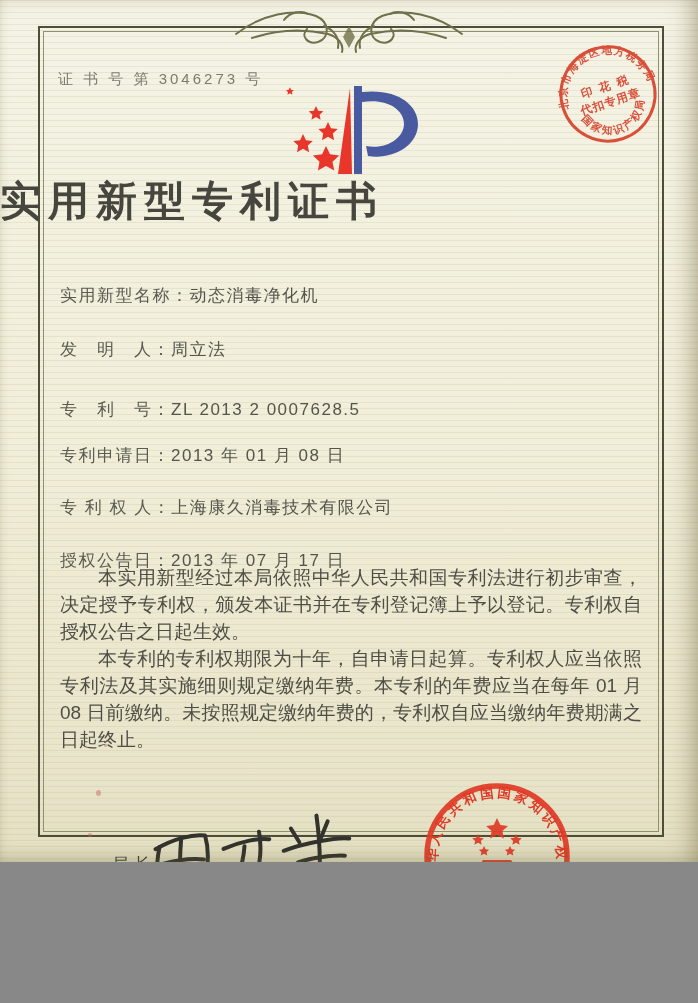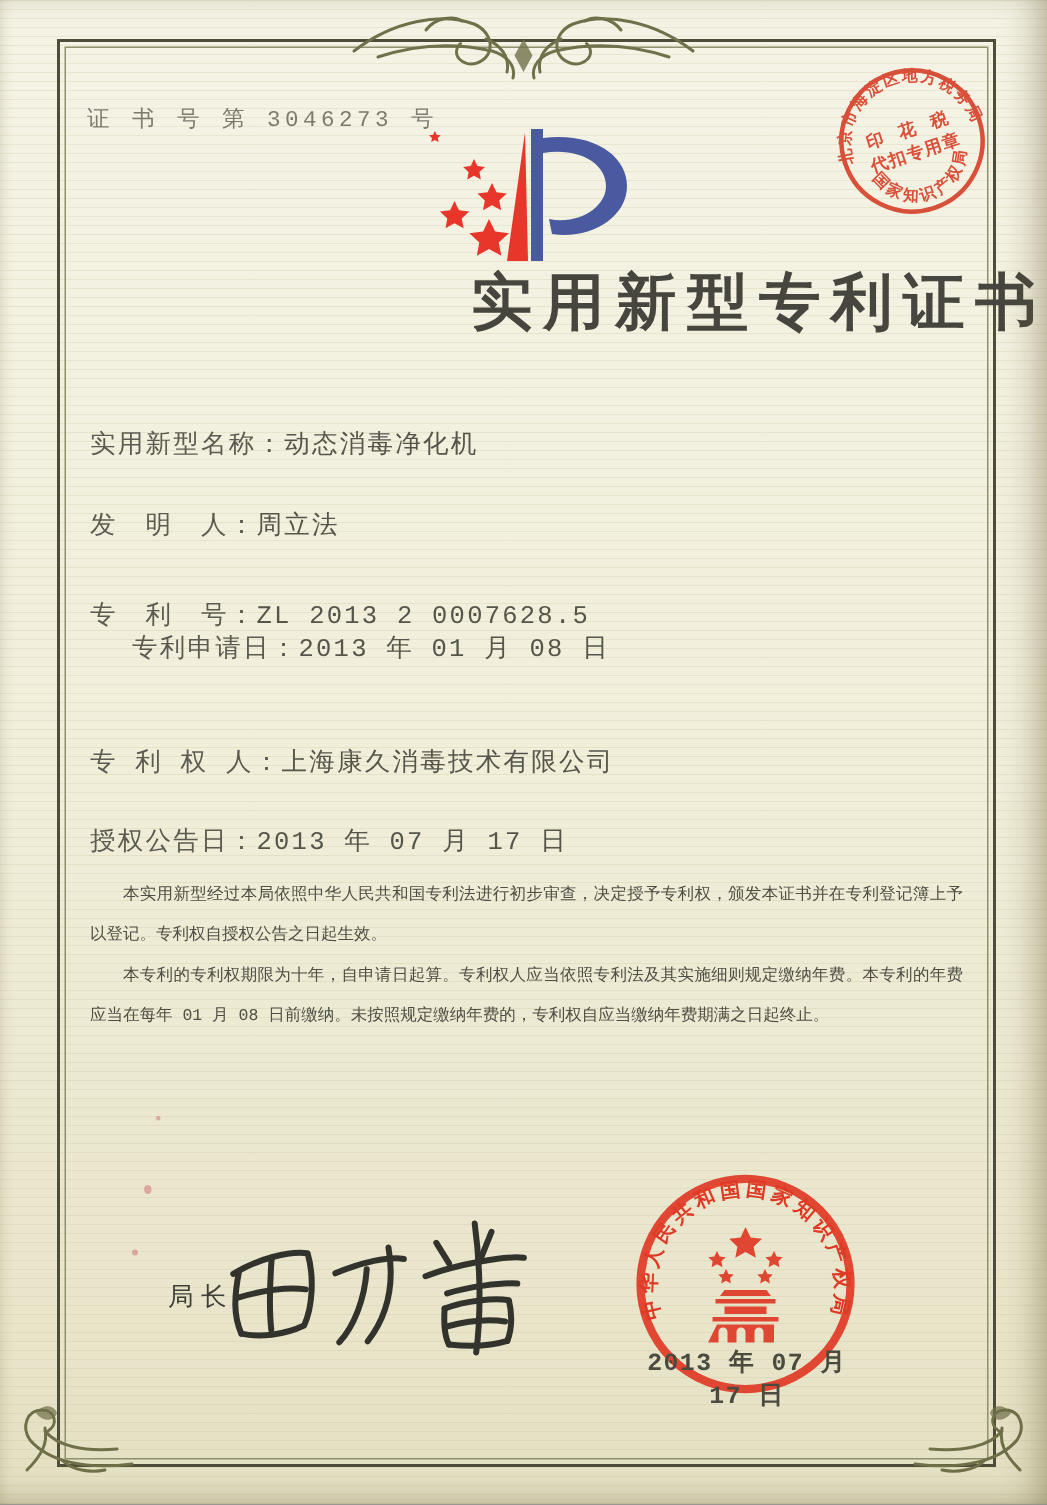--- a/index.html
+++ b/index.html
@@ -1,18 +1,18 @@
 <!DOCTYPE html>
 <html><head>
 <meta charset="utf-8">
 <style>
   html,body{margin:0;padding:0;background:#888;}
   .page{
-    position:relative;width:698px;height:1003px;overflow:hidden;
-    font-family:Liberation Mono, monospace;
+    position:relative;width:698px;height:862px;overflow:hidden;
+    font-family:Liberation Sans, sans-serif;
     background:
       repeating-linear-gradient(180deg, rgba(176,172,120,.18) 0 1px, rgba(0,0,0,0) 1px 6px),
       linear-gradient(180deg,#f5f3e6 0%,#f1eeda 50%,#e9e5cb 88%,#e3dfc2 100%);
   }
   .page::after{
     content:"";position:absolute;inset:0;pointer-events:none;
     box-shadow:inset -16px 0 24px -10px rgba(108,98,58,.45),
                inset 0 -12px 20px -12px rgba(108,98,58,.30),
                inset 4px 0 10px -6px rgba(108,98,58,.25);
   }
@@ -21,30 +21,30 @@
     border:2.5px solid #4d4d3a;
   }
   .frame-inner{
     position:absolute;inset:3px;border:1px solid #90906f;
   }
   .abs{position:absolute;}
   .certno{
     left:58px;top:70px;font-size:15px;letter-spacing:3px;color:#7b7b6e;
   }
   .title{
-    left:0;right:0;top:174px;text-align:right;
+    left:0;right:0;top:174px;text-align:left;
     font-size:41px;font-weight:700;letter-spacing:7px;color:#46463e;
   }
   .field{
     left:60px;font-size:17px;color:#5b5b51;letter-spacing:1.5px;white-space:nowrap;
   }
   .field .val{color:#55554b;}
   .paras{
-    left:60px;width:582px;top:584px;
-    font-size:11px;line-height:27px;color:#4e4e44;text-align:justify;
+    left:60px;width:582px;top:564px;
+    font-size:19px;line-height:27px;color:#4e4e44;text-align:justify;
   }
   .paras p{margin:0;text-indent:2em;}
   .signer{
     left:112px;top:853px;font-size:17px;letter-spacing:5px;color:#3f3f37;text-align:center;
   }
   .issue-date{
     left:418px;top:897px;width:160px;text-align:center;
     font-size:16.5px;color:#4a4a3f;letter-spacing:1px;font-weight:600;
   }
   .footer{
@@ -124,21 +124,21 @@
 
   <div class="abs field" style="top:338px;">
     <span>发　明　人：</span><span class="val">周立法</span>
   </div>
   <div class="abs field" style="top:284px;">
     <span>实用新型名称：</span><span class="val">动态消毒净化机</span>
   </div>
   <div class="abs field" style="top:398px;">
     <span>专　利　号：</span><span class="val">ZL 2013 2 0007628.5</span>
   </div>
-  <div class="abs field" style="top:420px;margin-left:28px;">
+  <div class="abs field" style="top:444px;">
     <span>专利申请日：</span><span class="val">2013 年 01 月 08 日</span>
   </div>
   <div class="abs field" style="top:496px;">
     <span>专 利 权 人：</span><span class="val">上海康久消毒技术有限公司</span>
   </div>
   <div class="abs field" style="top:549px;text-align:right;">
     <span>授权公告日：</span><span class="val">2013 年 07 月 17 日</span>
   </div>
 
   <div class="abs paras">

